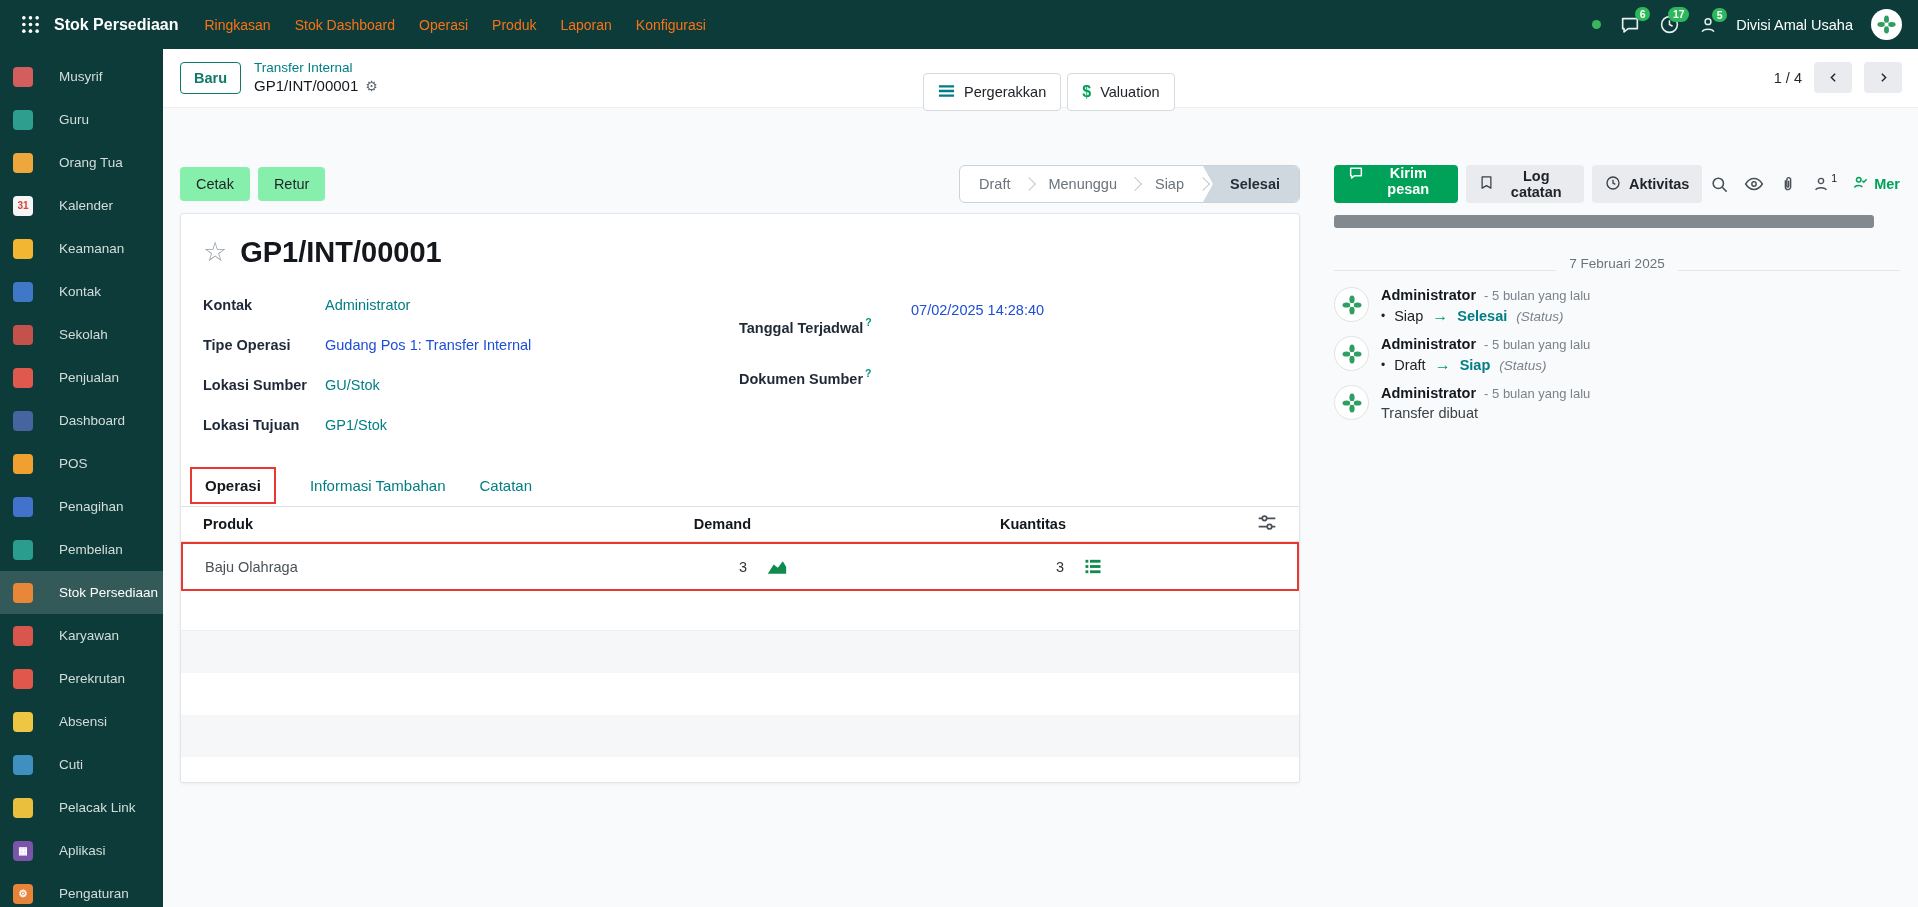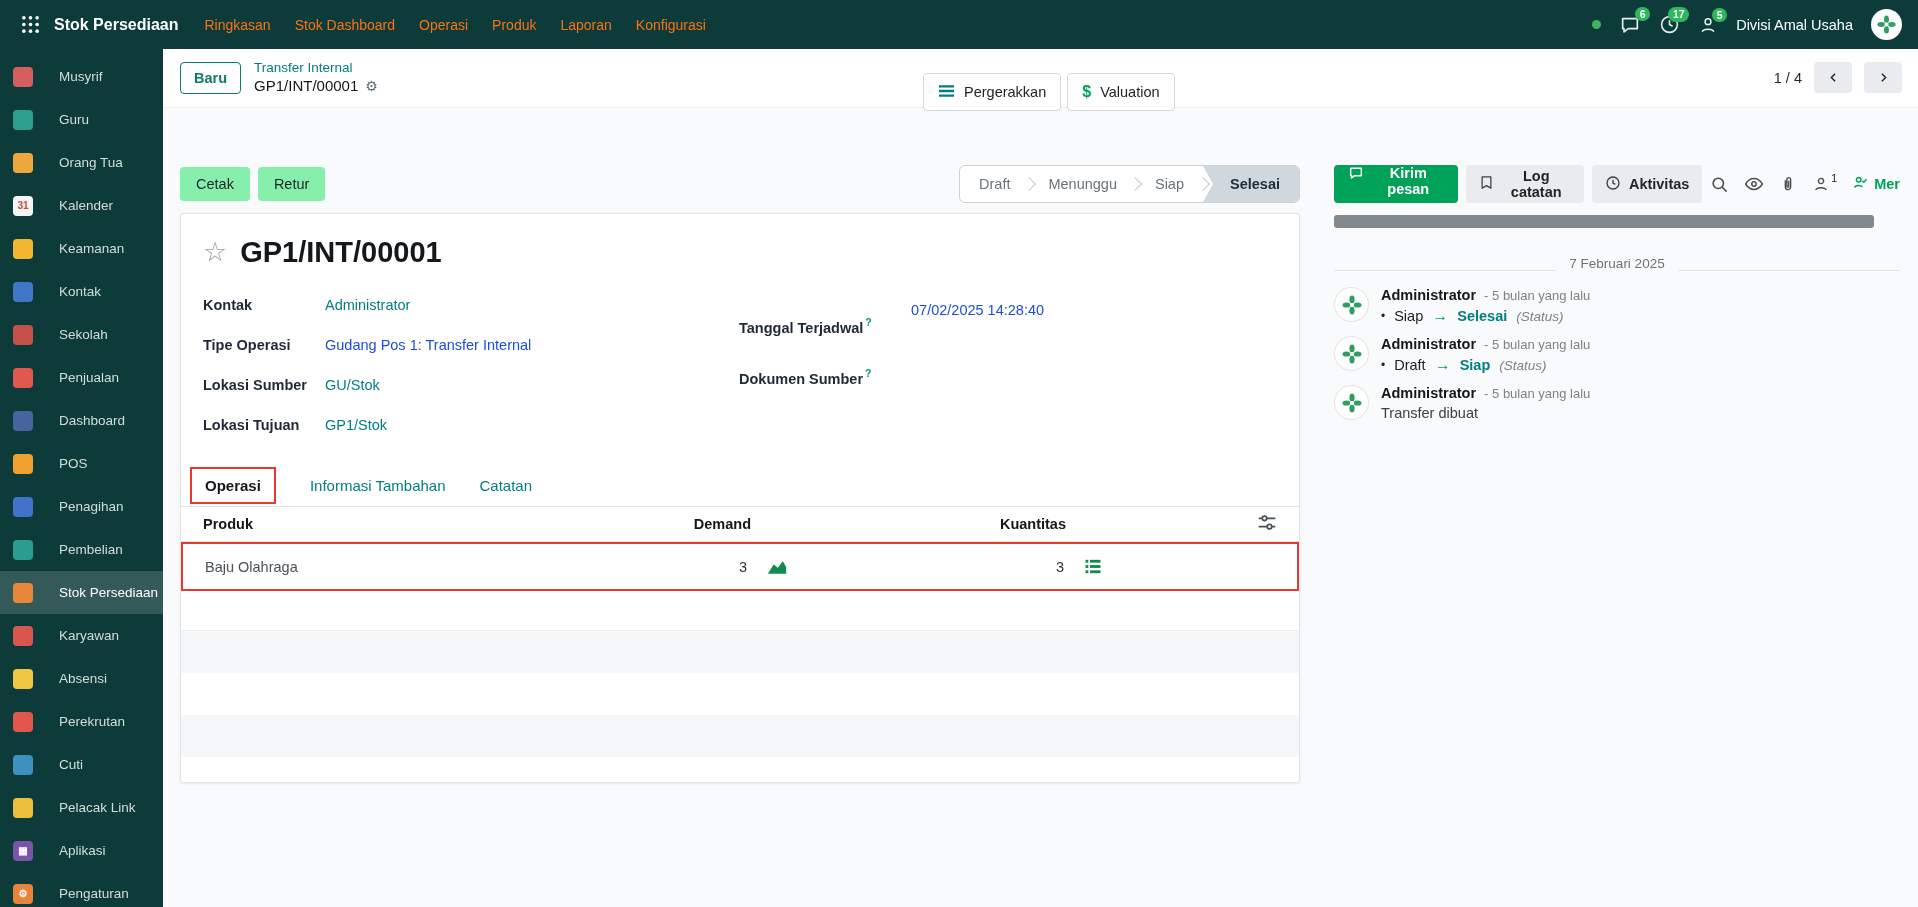--- a/index.html
+++ b/index.html
@@ -277,31 +277,31 @@
       </div>
 
       <div class="side-item">
         <span class="side-ico" style="background: rgb(216, 86, 78);">
           <span class="side-glyph"></span>
         </span>
         <span class="side-label">Karyawan</span>
       </div>
 
       <div class="side-item">
+        <span class="side-ico" style="background: rgb(226, 87, 76);">
+          <span class="side-glyph"></span>
+        </span>
+        <span class="side-label">Perekrutan</span>
+      </div>
+
+      <div class="side-item">
         <span class="side-ico" style="background: rgb(238, 198, 67);">
           <span class="side-glyph"></span>
         </span>
         <span class="side-label">Absensi</span>
-      </div>
-
-      <div class="side-item">
-        <span class="side-ico" style="background: rgb(226, 87, 76);">
-          <span class="side-glyph"></span>
-        </span>
-        <span class="side-label">Perekrutan</span>
       </div>
 
       <div class="side-item">
         <span class="side-ico" style="background: rgb(63, 143, 192);">
           <span class="side-glyph"></span>
         </span>
         <span class="side-label">Cuti</span>
       </div>
 
       <div class="side-item">

